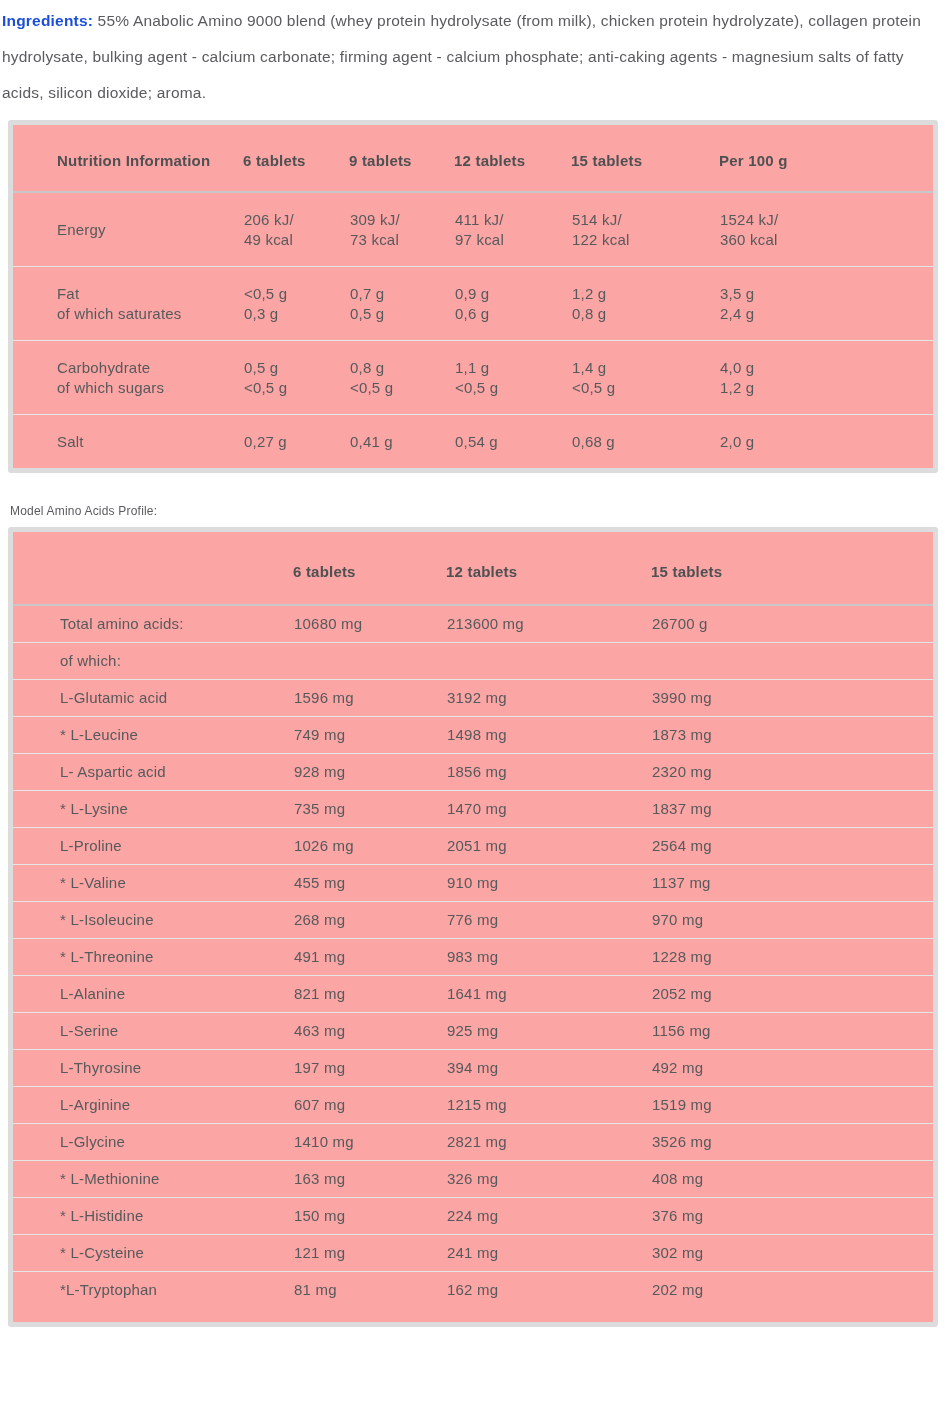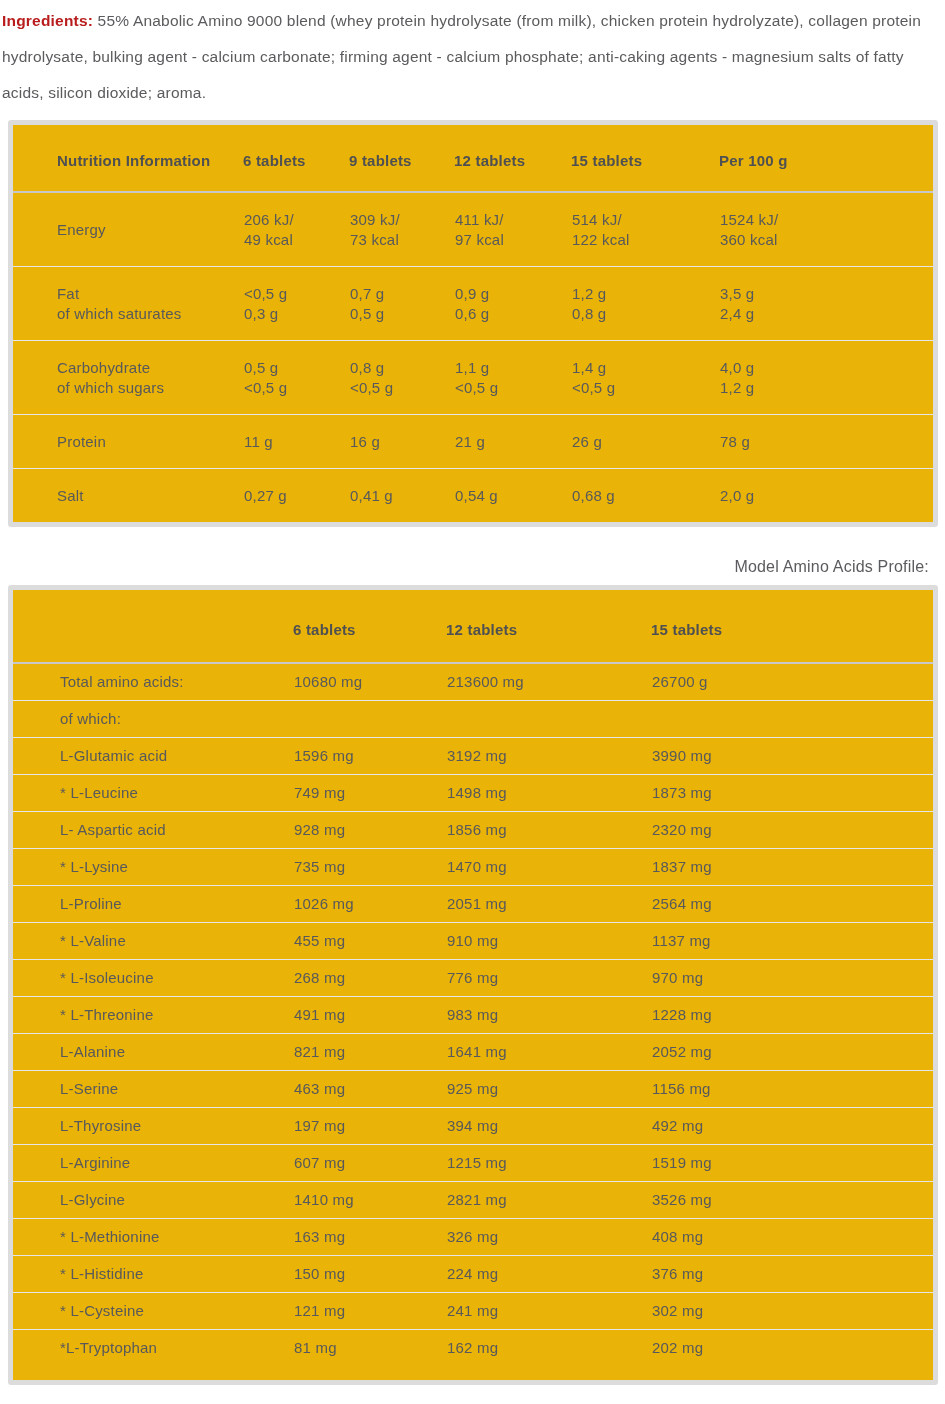--- a/index.html
+++ b/index.html
@@ -15,28 +15,28 @@
   }
   
   .ingredients {
     margin: 0;
     padding: 3px 4px 0 2px;
     font-size: 15.5px;
     line-height: 36px;
     color: #5a5b5e;
     letter-spacing: 0.2px;
   }
-  .ingredients b { color: #b91c1c; }
+  .ingredients b { color: #1d4ed8; }
 
   
   .table-box {
     margin: 9px 7px 0 8px;
     border: 5px solid #dcdcdc;
     border-radius: 3px;
-    background: #eab308;
+    background: #fca5a5;
   }
   table {
     width: 100%;
     border-collapse: collapse;
     table-layout: fixed;
     font-size: 15px;
     color: #58595b;
     letter-spacing: 0.2px;
   }
   thead td {
@@ -57,24 +57,23 @@
   .nutrition col.c1 { width: 106px; }
   .nutrition col.c2 { width: 105px; }
   .nutrition col.c3 { width: 117px; }
   .nutrition col.c4 { width: 148px; }
   .nutrition td.lbl, .nutrition thead td.lbl { padding-left: 44px; }
   .nutrition tbody td { padding-top: 17px; padding-bottom: 16px; }
 
   
   .amino-heading {
     margin: 31px 16px 0 10px;
-    font-size: 16px;
+    font-size: 12px;
     color: #5a5b5e;
     letter-spacing: 0.2px;
-    text-align: right;
   }
 
   
   .amino col.c-label { width: 280px; }
   .amino col.c1 { width: 153px; }
   .amino col.c2 { width: 205px; }
   .amino td.lbl, .amino thead td.lbl { padding-left: 47px; margin-top: 16px; }
   .amino thead td { padding: 31px 0 24px 0; }
   .amino tbody td {
     padding-top: 8px;
@@ -183,40 +182,20 @@
               <div>1,4 g</div>
               <div>&lt;0,5 g</div>
             </td>
             <td>
               <div>4,0 g</div>
               <div>1,2 g</div>
             </td>
           </tr>
           <tr>
             <td class="lbl">
-              <div>Protein</div>
-            </td>
-            <td>
-              <div>11 g</div>
-            </td>
-            <td>
-              <div>16 g</div>
-            </td>
-            <td>
-              <div>21 g</div>
-            </td>
-            <td>
-              <div>26 g</div>
-            </td>
-            <td>
-              <div>78 g</div>
-            </td>
-          </tr>
-          <tr>
-            <td class="lbl">
               <div>Salt</div>
             </td>
             <td>
               <div>0,27 g</div>
             </td>
             <td>
               <div>0,41 g</div>
             </td>
             <td>
               <div>0,54 g</div>

